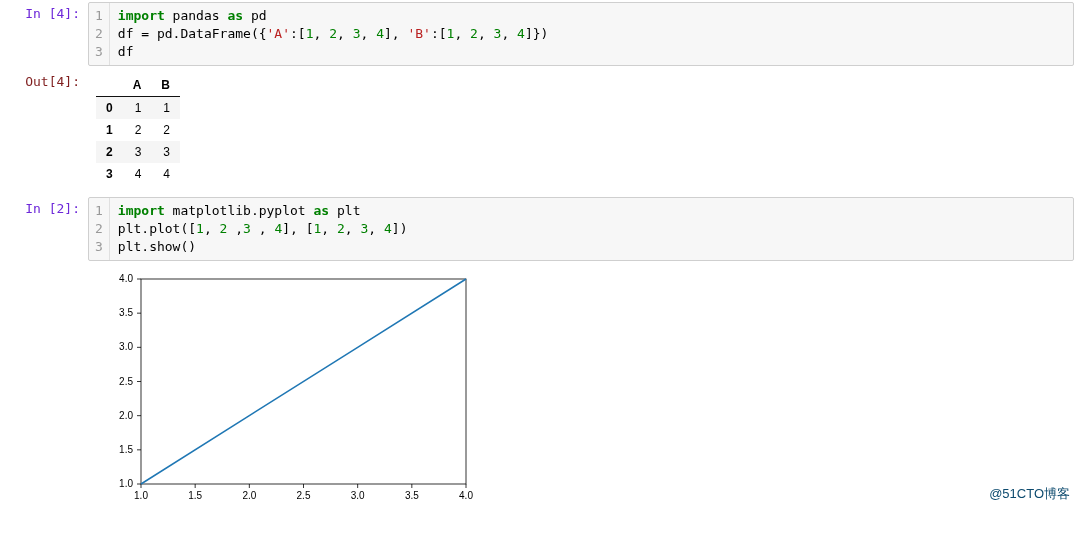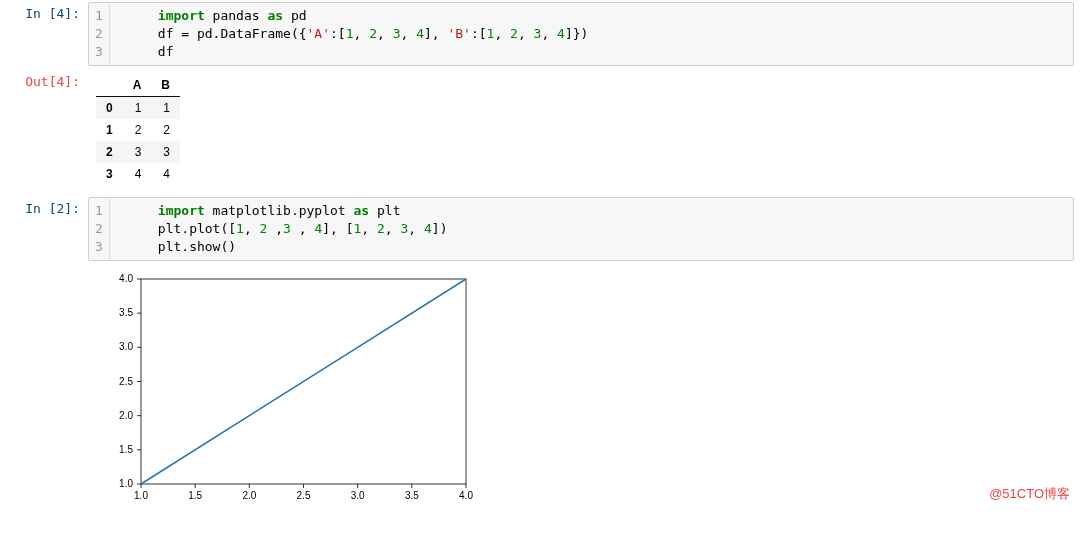--- a/index.html
+++ b/index.html
@@ -17,22 +17,22 @@
     padding: 2px 0;
   }
   .prompt {
     width: 80px;
     min-width: 80px;
     text-align: right;
     font-family: monospace;
     padding: 4px 8px 4px 0;
     font-size: 13px;
   }
-  .prompt.in { color: #0c4a6e; }
-  .prompt.out { color: #ef4444; }
+  .prompt.in { color: #6d28d9; }
+  .prompt.out { color: #7f1d1d; }
   .code-area {
     flex: 1;
     background: #f7f7f7;
     border: 1px solid #cfcfcf;
     border-radius: 2px;
     display: flex;
     margin-right: 6px;
   }
   .gutter {
     padding: 4px 6px;
@@ -44,21 +44,21 @@
     user-select: none;
   }
   .gutter div { line-height: 18px; }
   .code {
     padding: 4px 8px;
     font-family: monospace;
     font-size: 13px;
     white-space: pre;
     flex: 1;
   }
-  .code .line { line-height: 18px; margin-left: 40px; }
+  .code .line { line-height: 18px; }
   .kw { color: #008000; font-weight: bold; }
   .str { color: #BA2121; }
   .num { color: #008000; }
   .output-area {
     flex: 1;
     padding: 4px 8px 8px 8px;
   }
   table.df {
     border-collapse: collapse;
     font-size: 12px;
@@ -83,21 +83,21 @@
   }
   svg.chart { display: block; }
   .axis-line { stroke: #000; stroke-width: 0.8; fill: none; }
   .tick { stroke: #000; stroke-width: 0.8; }
   .tick-label { font-size: 10px; fill: #000; font-family: sans-serif; }
   .plot-line { stroke: #1f77b4; stroke-width: 1.5; fill: none; }
   .watermark {
     position: absolute;
     right: 10px;
     bottom: 8px;
-    color: #ef4444;
+    color: #0c4a6e;
     font-size: 13px;
   }
 </style>
 </head>
 <body>
 
 <div class="cell">
   <div class="prompt in">In  [4]:</div>
   <div class="code-area">
     <div class="gutter" id="gutter-c1">

